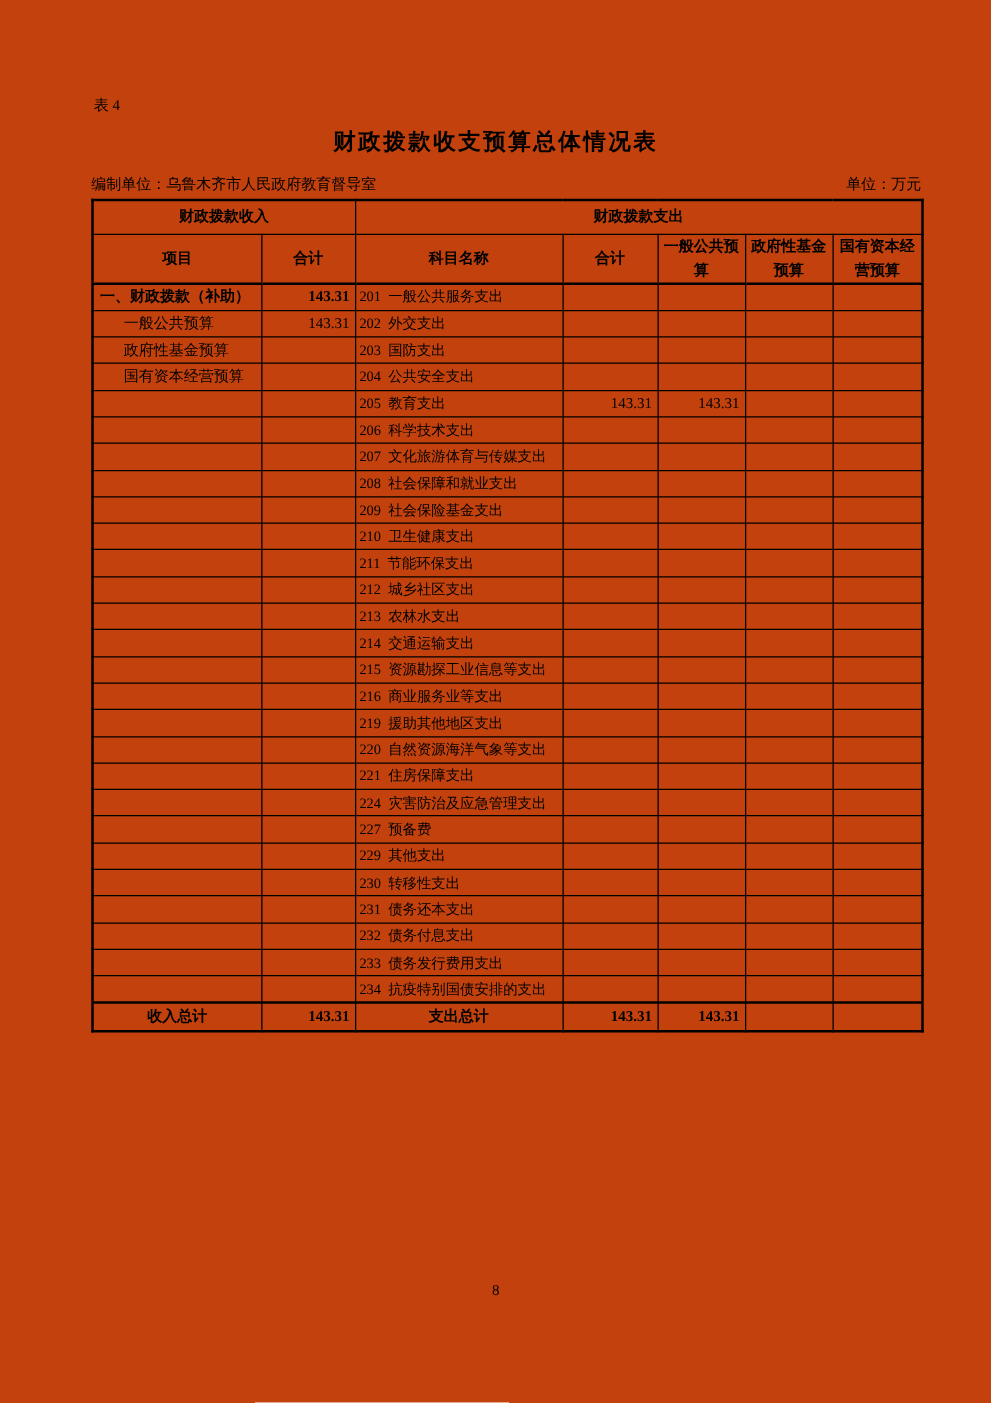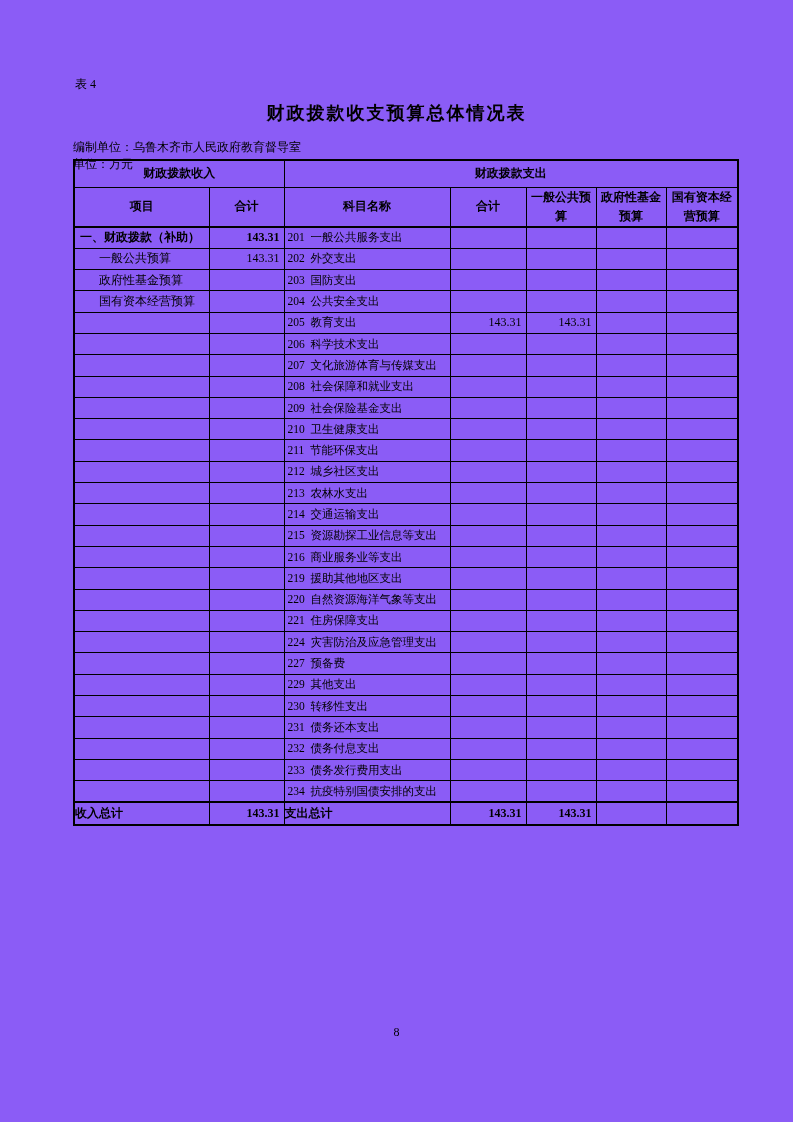--- a/index.html
+++ b/index.html
@@ -1,38 +1,37 @@
 <!DOCTYPE html>
 <html><head>
 <meta charset="utf-8">
 <style>
   html,body { margin:0; padding:0; background:#ffffff; }
   .sheet {
     position:relative;
     width:793px; height:1122px;
-    background:#8b5cf6;
+    background:#c2410c;
     color:#000000;
     font-family:"Liberation Serif","DejaVu Serif",serif;
     overflow:hidden;
   }
   .table-label {
     position:absolute; left:75px; top:76px;
     font-size:12px;
   }
   .doc-title {
     position:absolute; left:0; top:101px; width:100%;
     text-align:center;
     font-size:18px; font-weight:bold;
     letter-spacing:2px;
   }
   .meta-row {
     position:absolute; left:73px; top:139px; width:664px;
     display:flex; justify-content:space-between;
     font-size:12px;
-    flex-direction:column;
   }
   table.grid {
     position:absolute; left:73px; top:159px;
     width:664px;
     border-collapse:collapse;
     table-layout:fixed;
     font-size:12px;
   }
   table.grid { border:2px solid #000; }
   .grid th, .grid td {
@@ -48,21 +47,21 @@
   .grid thead tr.group-row { height:27px; }
   .grid thead tr.col-row  { height:40px; }
   .grid thead tr.col-row th { border-bottom:2px solid #000; }
   .grid tbody tr { height:21.3px; }
   .grid tbody tr.total-row { height:23px; border-top:2px solid #000; }
   td.item    { text-align:left; padding-left:5px; white-space:nowrap; }
   td.indent  { padding-left:24px; }
   td.subject { text-align:left; padding-left:3px; white-space:pre; font-size:11.5px; }
   td.num     { text-align:right; padding-right:4px; }
   .bold      { font-weight:bold; }
-  td.center  { text-align:left; padding-left:0; }
+  td.center  { text-align:center; padding-left:0; }
   .page-number {
     position:absolute; left:0; top:1025px; width:100%;
     text-align:center; font-size:12px;
   }
 </style>
 </head>
 <body>
 
 <div class="sheet">
 

